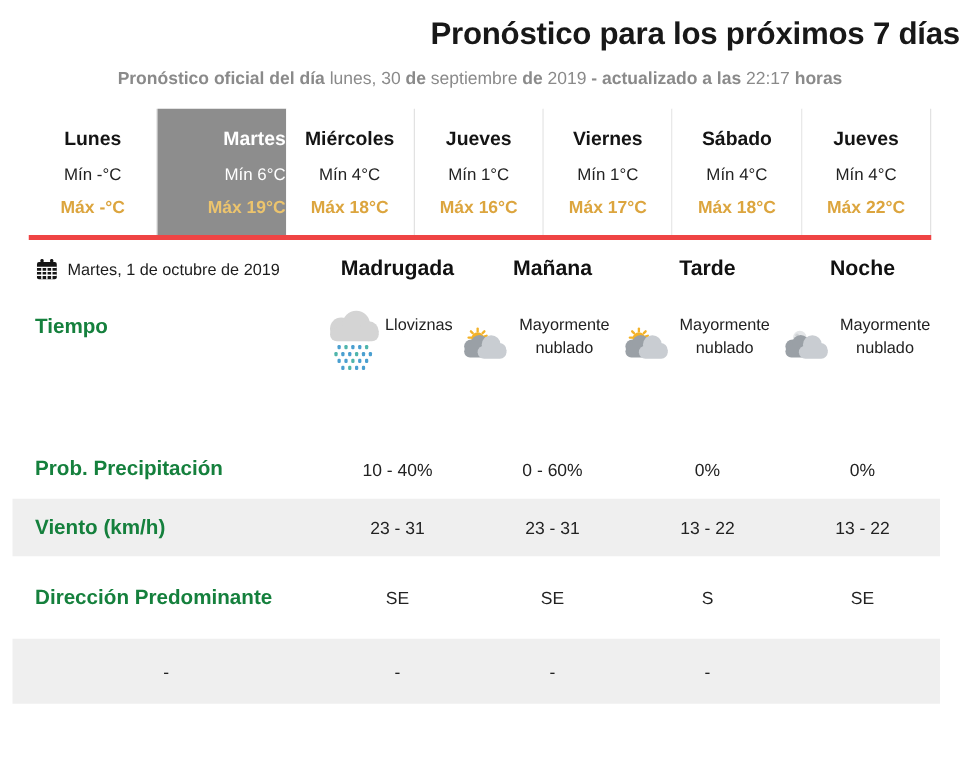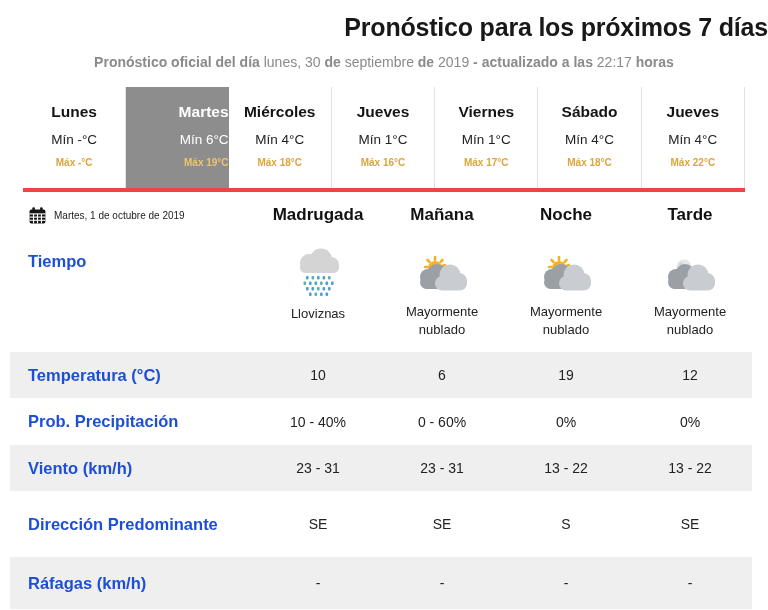--- a/index.html
+++ b/index.html
@@ -36,55 +36,55 @@
     flex:1 1 0;
     text-align:center;
     padding-top:16px;
     border-right:1px solid #e2e2e2;
     cursor:pointer;
     background:#ffffff;
   }
   .tab:last-child { border-right:1px solid #e2e2e2; }
   .tab-day  { font-size:15.5px; font-weight:bold; color:#141414; margin-bottom:11px; }
   .tab-min  { font-size:13.5px; color:#222; margin-bottom:10px; }
-  .tab-max  { font-size:10px; font-weight:bold; color:#dca53e; }
+  .tab-max  { font-size:14px; font-weight:bold; color:#dca53e; }
   .tab.selected { background:#8d8d8d; border-right:none;text-align:right; }
   .tab.selected .tab-day, .tab.selected .tab-min { color:#ffffff; }
   .tab.selected .tab-max { color:#ecc46d; }
 
   
   .table { margin:0 16px 0 10px; }
   .trow {
     display:grid;
     grid-template-columns:246px repeat(4,1fr);
     align-items:center;
   }
   .trow.alt { background:#efefef; }
 
   .head-row { height:46px; }
   .date-cell {
     display:flex; align-items:center; gap:7px;
     padding-left:18px;
-    font-size:10px; color:#1c1c1c;
+    font-size:13px; color:#1c1c1c;
   }
   .col-head {
     text-align:center;
     font-size:17px; font-weight:bold; color:#111;
   }
 
   .row-label {
     padding-left:18px;
-    font-size:16.5px; font-weight:bold; color:#1d4ed8;
+    font-size:16.5px; font-weight:bold; color:#15803d;
   }
   .cell { text-align:center; font-size:14px; color:#222; }
 
   .weather-row { height:114px; align-items:start; }
   .weather-row .row-label { padding-top:14px; }
   .wcell {
-    display:flex; flex-direction:column; align-items:center;
+    display:flex; flex-direction:row; 
     padding-top:10px;
   }
   .wdesc {
     margin-top:3px; font-size:13px; color:#222;
     text-align:center; line-height:1.35; max-width:92px;
   }
   .r-temp { height:46px; }
   .r-prob { height:47px; }
   .r-wind { height:46px; }
   .r-dir  { height:66px; }
@@ -164,22 +164,22 @@
             <line x1="2" y1="18" x2="22" y2="18"></line>
             <line x1="7" y1="10" x2="7" y2="22"></line>
             <line x1="12" y1="10" x2="12" y2="22"></line>
             <line x1="17" y1="10" x2="17" y2="22"></line>
           </g>
         </svg>
         <span>Martes, 1 de octubre de 2019</span>
       </div>
       <div class="col-head">Madrugada</div>
       <div class="col-head">Mañana</div>
+      <div class="col-head">Tarde</div>
       <div class="col-head">Noche</div>
-      <div class="col-head">Tarde</div>
     </div>
 
     <div class="trow weather-row">
       <div class="row-label">Tiempo</div>
 
       <div class="wcell">
         <svg class="wicon" width="52" height="54" viewBox="0 0 52 54">
           <g fill="#d4d4d4">
             <circle cx="17" cy="15" r="9"></circle>
             <circle cx="29" cy="11.5" r="11"></circle>
@@ -272,27 +272,20 @@
           <g fill="#c9cdd2">
             <circle cx="36" cy="19" r="10.5"></circle>
             <circle cx="45" cy="25" r="8"></circle>
             <rect x="21" y="20" width="32" height="14.5" rx="7.2"></rect>
           </g>
         </svg>
         <div class="wdesc">Mayormente nublado</div>
       </div>
     </div>
 
-    <div class="trow alt r-temp">
-      <div class="row-label">Temperatura (°C)</div>
-      <div class="cell">10</div>
-      <div class="cell">6</div>
-      <div class="cell">19</div>
-      <div class="cell">12</div>
-    </div>
 
     <div class="trow r-prob">
       <div class="row-label">Prob. Precipitación</div>
       <div class="cell">10 - 40%</div>
       <div class="cell">0 - 60%</div>
       <div class="cell">0%</div>
       <div class="cell">0%</div>
     </div>
 
     <div class="trow alt r-wind">
@@ -305,21 +298,20 @@
 
     <div class="trow r-dir">
       <div class="row-label">Dirección Predominante</div>
       <div class="cell">SE</div>
       <div class="cell">SE</div>
       <div class="cell">S</div>
       <div class="cell">SE</div>
     </div>
 
     <div class="trow alt r-gust">
-      <div class="row-label">Ráfagas (km/h)</div>
       <div class="cell">-</div>
       <div class="cell">-</div>
       <div class="cell">-</div>
       <div class="cell">-</div>
     </div>
 
   </div>
 </div>
 
 </body></html>

